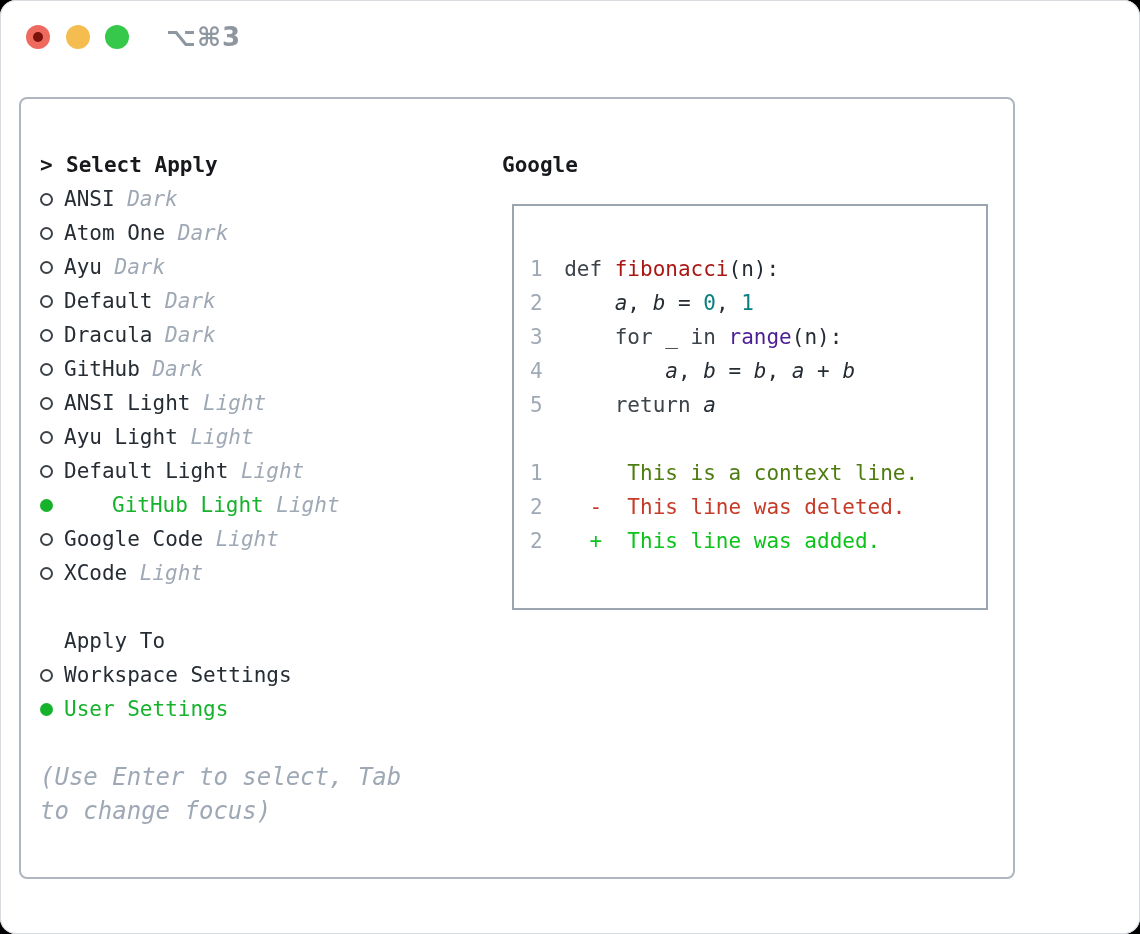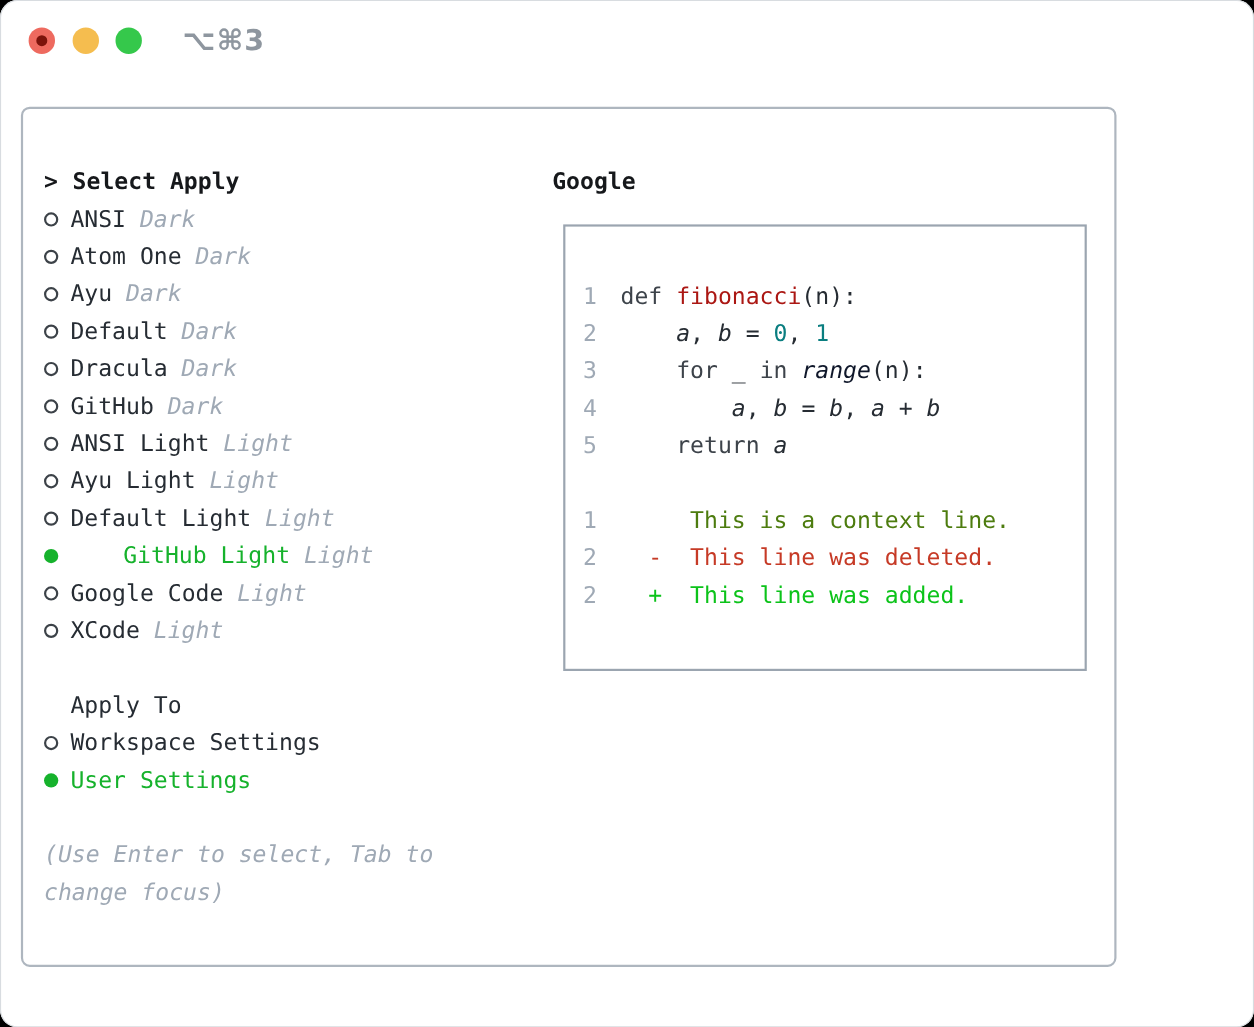--- a/index.html
+++ b/index.html
@@ -48,41 +48,41 @@
   .bullet.on{border:none;background:#16b22c;}
   .indent{display:inline-block;width:24px;}
   .theme-name{color:#262c33;}
   .theme-name.sel{color:#16b22c;margin-left:48px;}
   .theme-mode{color:#9fa9b5;font-style:italic;margin-left:12.6px;}
   .opt-label{color:#262c33;}
   .opt-label.sel{color:#16b22c;}
   .blank-row{height:34px;}
   .hint{
     margin-top:34px;width:400px;color:#9fa9b5;
-    font-size:21px;line-height:34px;font-style:italic;
+    font-size:24px;line-height:34px;font-style:italic;
   }
   
   .preview-heading{
     position:absolute;left:481px;top:49px;height:34px;line-height:34px;
     font-size:21px;font-weight:bold;color:#16181b;
   }
   .preview-box{
     position:absolute;left:491px;top:105px;width:476px;height:406px;
     border:2px solid #9ba5b0;box-sizing:border-box;background:#fff;
     padding:46px 0 0 16px;overflow:hidden;
   }
   .code-line{height:34px;line-height:34px;font-size:21px;display:flex;white-space:pre;}
   .ln{color:#9fa9b5;width:1ch;margin-right:1.7ch;flex:0 0 auto;}
   .tok{white-space:pre;}
   .c-pl{color:#262c33;}
   .c-kw{color:#3d434a;text-align:center;}
   .c-fn{color:#ab1713;}
   .c-var{color:#262c33;font-style:italic;}
   .c-num{color:#0a7e80;}
-  .c-bi{color:#0f172a;font-style:italic;}
+  .c-bi{color:#4c1d95;}
   .c-ctx{color:#4d7c0f;}
   .c-del{color:#c63a26;}
   .c-add{color:#0cc31a;}
 </style>
 </head>
 <body>
 
 <div class="window">
 
   <div class="titlebar">

